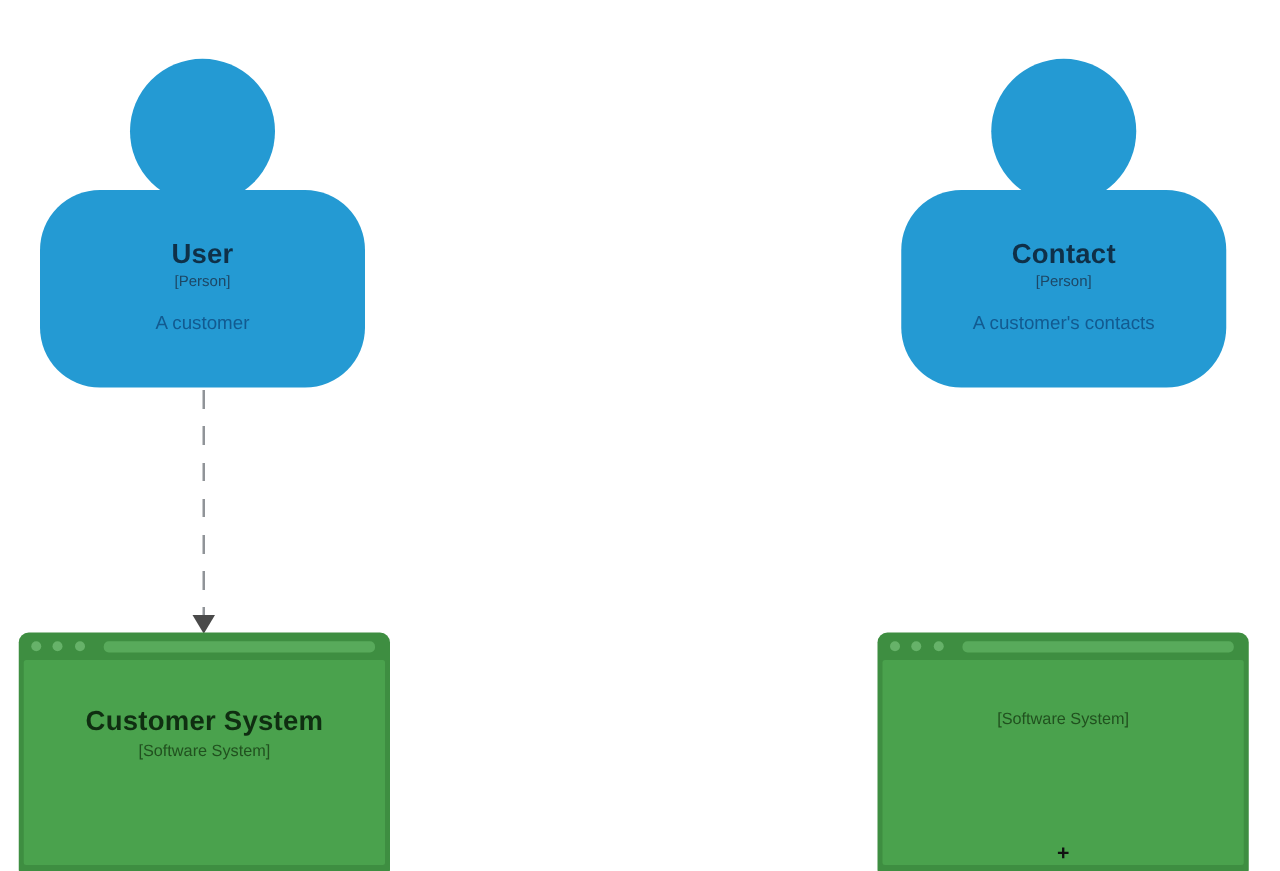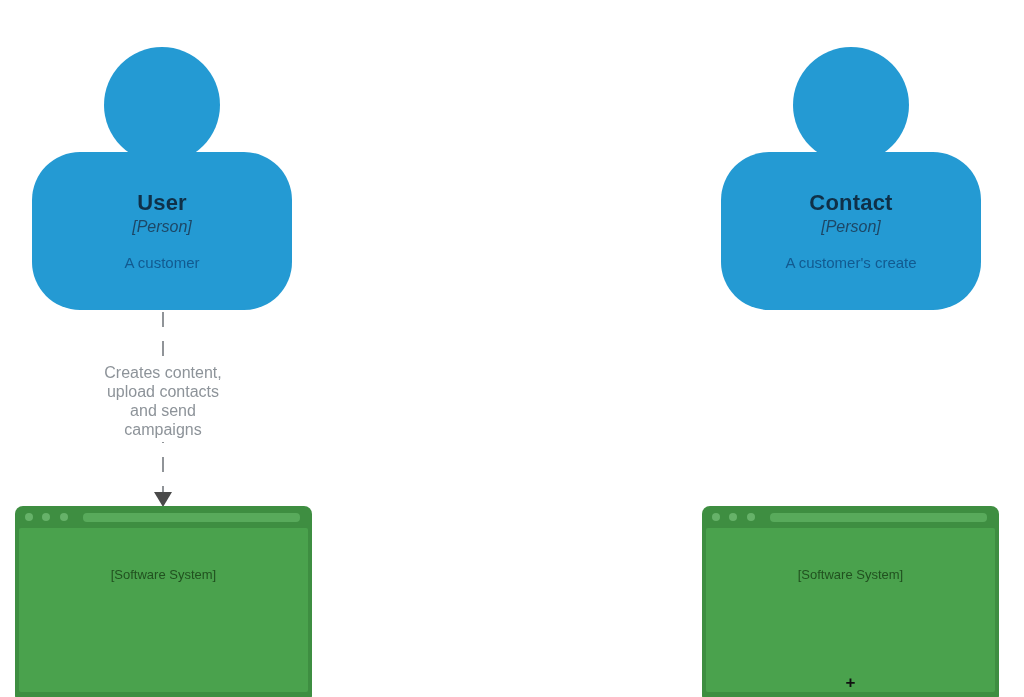--- a/index.html
+++ b/index.html
@@ -36,21 +36,21 @@
     width:116px; height:116px; border-radius:50%;
     background:var(--person-fill);
   }
   .person .body {
     position:absolute; left:0; top:105px; width:260px; height:158px;
     border-radius:48px; background:var(--person-fill);
     display:flex; flex-direction:column; align-items:center;
     padding-top:38px; text-align:center;
   }
   .person .title { font-size:22px; font-weight:700; color:var(--person-title); letter-spacing:.2px; }
-  .person .meta  { font-size:16px; color:var(--person-meta); margin-top:2px;font-style:italic; }
+  .person .meta  { font-size:12px; color:var(--person-meta); margin-top:2px; }
   .person .desc  { font-size:15px; color:var(--person-desc); margin-top:18px; white-space:pre-line; }
   #person-user    { left:32px;  top:25px; }
   #person-contact { left:721px; top:25px; }
 
   
   .edge { position:absolute; width:140px; top:288px; height:197px; }
   #edge-user-to-customer   { left:93px;  }
   #edge-contact-to-tracking{ left:781px; }
   .edge .line {
     position:absolute; left:50%; margin-left:-1px; top:2px; bottom:15px; width:2px;
@@ -115,42 +115,39 @@
       <div class="meta">[Person]</div>
       <div class="desc">A customer</div>
     </div>
   </div>
 
   <div class="person" id="person-contact">
     <div class="head"></div>
     <div class="body">
       <div class="title">Contact</div>
       <div class="meta">[Person]</div>
-      <div class="desc">A customer's create</div>
+      <div class="desc">A customer's contacts</div>
     </div>
   </div>
 
   <div class="edge" id="edge-user-to-customer">
     <div class="line"></div>
-    <div class="label">Creates content,
-upload contacts
-and send
-campaigns</div>
     <div class="arrowhead"></div>
   </div>
 
 
   <div class="window" id="system-customer">
     <div class="titlebar">
       <span class="dot d1"></span>
       <span class="dot d2"></span>
       <span class="dot d3"></span>
       <span class="addressbar"></span>
     </div>
     <div class="content">
+      <div class="title">Customer System</div>
       <div class="meta">[Software System]</div>
     </div>
   </div>
 
   <div class="window" id="system-tracking">
     <div class="titlebar">
       <span class="dot d1"></span>
       <span class="dot d2"></span>
       <span class="dot d3"></span>
       <span class="addressbar"></span>

